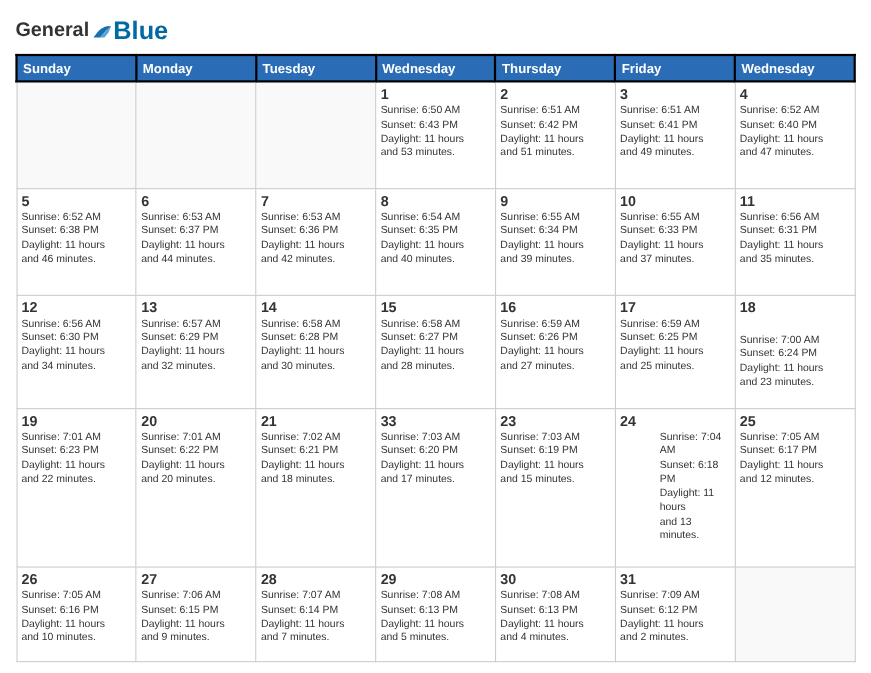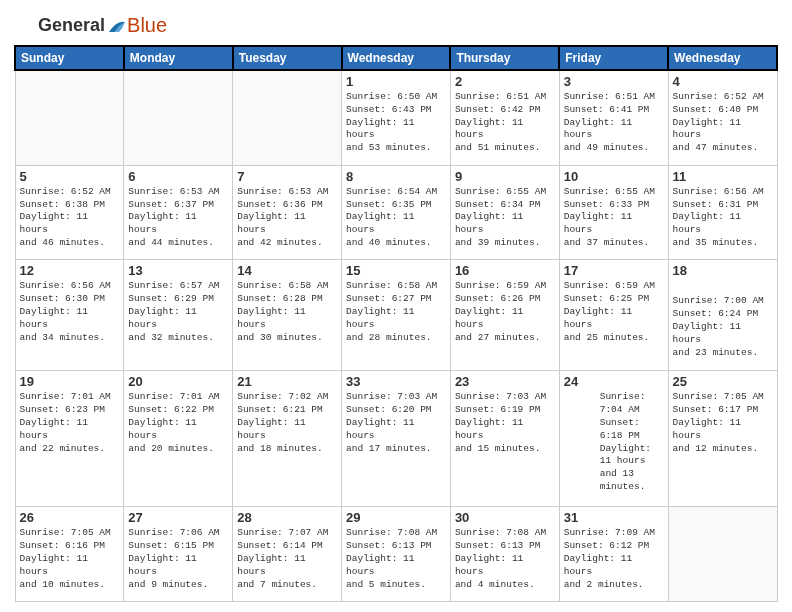--- a/index.html
+++ b/index.html
@@ -21,35 +21,34 @@
       display: flex;
       justify-content: space-between;
       align-items: flex-start;
       margin-bottom: 8px;
     }
     .logo {
       display: flex;
       flex-direction: column;
       align-items: flex-start;
       margin-top: 4px;
-      margin-left: 24px;
     }
     .logo-text {
       display: flex;
       align-items: center;
     }
     .logo-general {
       font-size: 18px;
       font-weight: bold;
       color: #333;
     }
     .logo-blue {
-      font-size: 20px;
-      font-weight: normal;
-      color: #c2410c;
+      font-size: 23px;
+      font-weight: bold;
+      color: #0369a1;
     }
     .logo-wing {
       width: 20px;
       height: 16px;
       margin-left: 2px;
     }
     .title-area {
       text-align: right;
     }
     .month-title {
@@ -96,21 +95,20 @@
       font-size: 13px;
       font-weight: bold;
       color: #333;
       display: block;
       margin-bottom: 2px;
     }
     .day-info {
       font-size: 9.5px;
       line-height: 1.35;
       color: #333;
-      font-family: Liberation Mono, monospace;
     }
   </style>
 </head>
 <body>
 
 <div class="page">
   <div class="header">
     <div class="logo">
       <div class="logo-text">
         <span class="logo-general">General</span>

